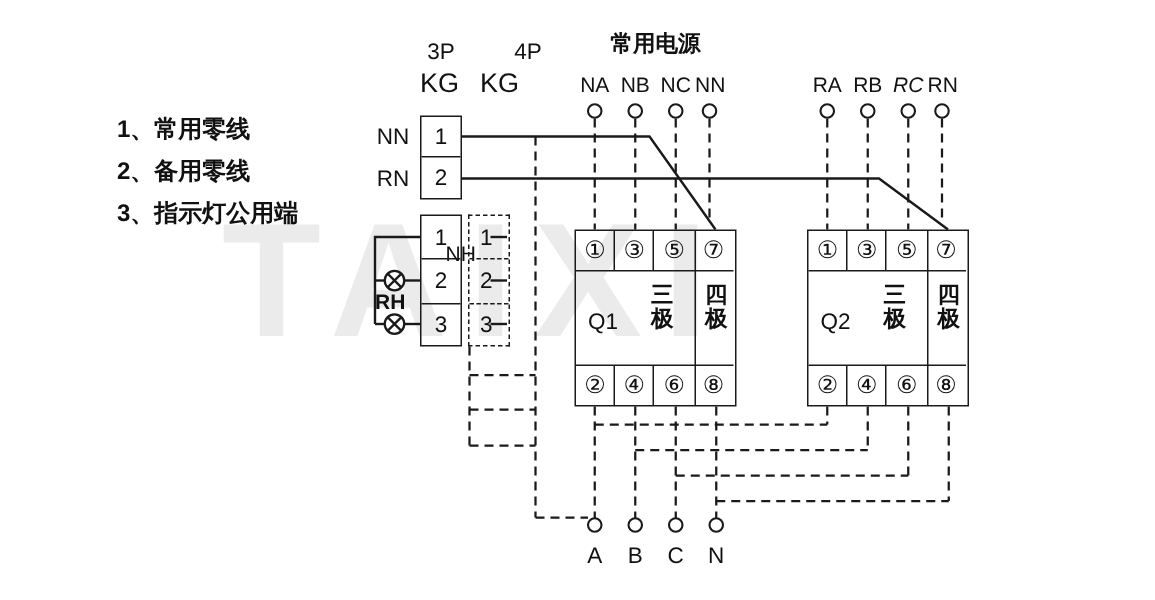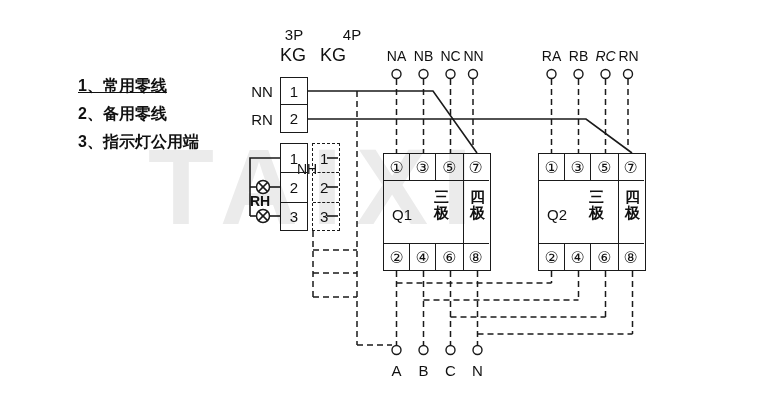--- a/index.html
+++ b/index.html
@@ -112,21 +112,21 @@
     </g>
 
     <g fill="#fff" stroke="#1a1a1a" stroke-width="1.4">
       <circle cx="396.5" cy="350" r="4.5"></circle>
       <circle cx="423.5" cy="350" r="4.5"></circle>
       <circle cx="450.5" cy="350" r="4.5"></circle>
       <circle cx="477.5" cy="350" r="4.5"></circle>
     </g>
   </svg>
 
-  <div class="t cjk" style="left:78px;top:76px;font-size:16px;text-decoration:underline;">1、常用零线</div>
+  <div class="t cjk" style="left:78px;top:76px;font-size:16px;">1、常用零线</div>
   <div class="t cjk" style="left:78px;top:104px;font-size:16px;text-align:right;">2、备用零线</div>
   <div class="t cjk" style="left:78px;top:132px;font-size:16px;">3、指示灯公用端</div>
 
   <div class="t ctr" style="left:282px;top:26px;width:24px;font-size:15px;">3P</div>
   <div class="t ctr" style="left:316px;top:26px;width:24px;font-size:15px;margin-left:24px;">4P</div>
   <div class="t ctr" style="left:277px;top:45px;width:32px;font-size:18px;">KG</div>
   <div class="t ctr" style="left:317px;top:45px;width:32px;font-size:18px;">KG</div>
 
   <div class="t ctr" style="left:248px;top:83px;width:28px;font-size:15px;">NN</div>
   <div class="t ctr" style="left:248px;top:111px;width:28px;font-size:15px;">RN</div>
@@ -141,20 +141,21 @@
     <div class="row" style="height:28.27px;">1</div>
     <div class="row" style="height:28.27px;">2</div>
     <div class="row" style="height:28.27px;">3</div>
   </div>
   <div class="block dashed" style="left:312px;top:143px;width:28px;height:88px;">
     <div class="row" style="height:28.27px;">1</div>
     <div class="row" style="height:28.27px;">2</div>
     <div class="row" style="height:28.27px;">3</div>
   </div>
 
+  <div class="t cjk ctr" style="left:392px;top:20px;width:90px;font-size:15px;">常用电源</div>
   <div class="t ctr" style="left:384px;top:48px;width:25px;font-size:14px;">NA</div>
   <div class="t ctr" style="left:411px;top:48px;width:25px;font-size:14px;">NB</div>
   <div class="t ctr" style="left:438px;top:48px;width:25px;font-size:14px;">NC</div>
   <div class="t ctr" style="left:461px;top:48px;width:25px;font-size:14px;">NN</div>
 
   <div class="t ctr" style="left:539px;top:48px;width:25px;font-size:14px;">RA</div>
   <div class="t ctr" style="left:566px;top:48px;width:25px;font-size:14px;">RB</div>
   <div class="t ctr" style="left:593px;top:48px;width:25px;font-size:14px;font-style:italic;">RC</div>
   <div class="t ctr" style="left:616px;top:48px;width:25px;font-size:14px;">RN</div>
 

